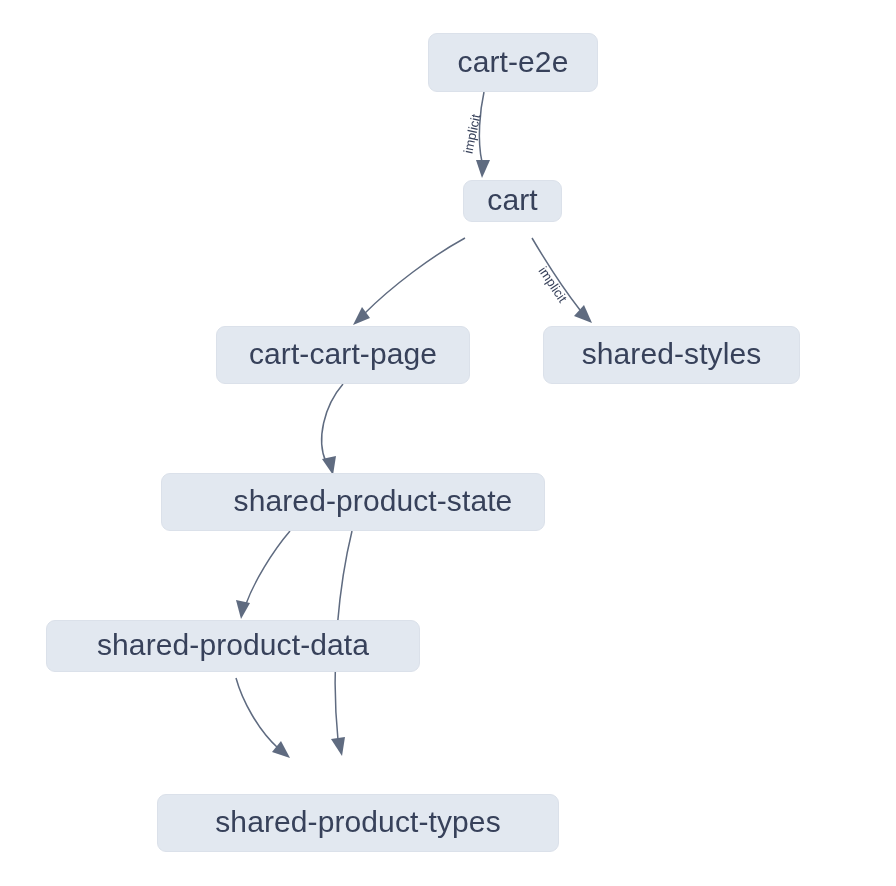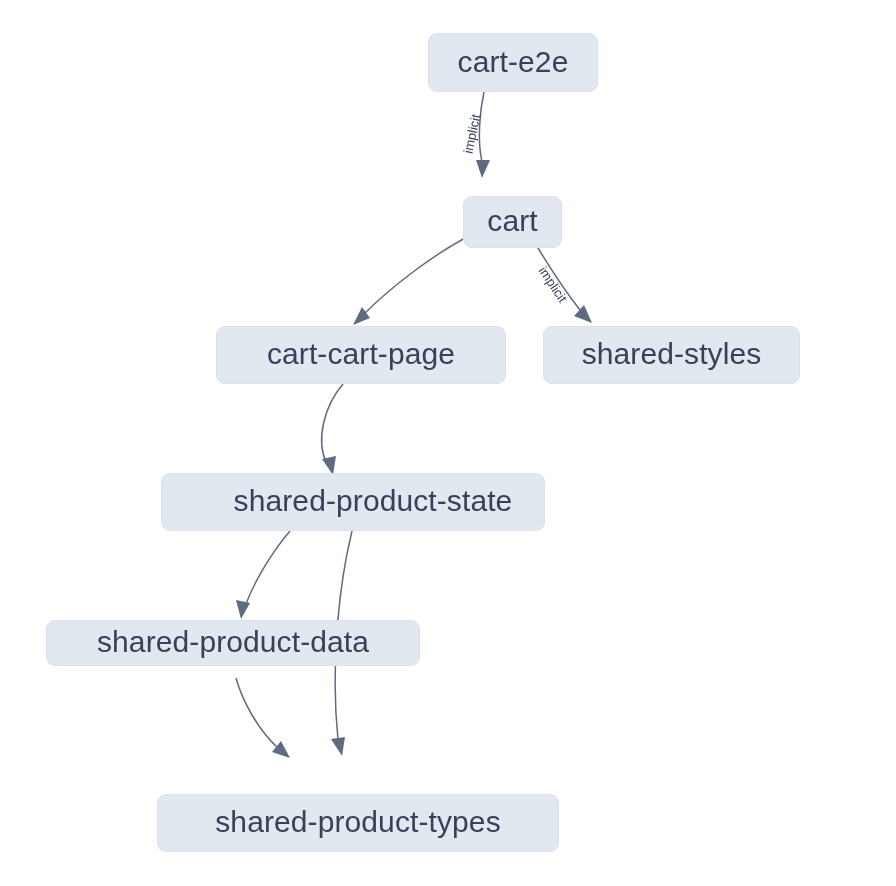--- a/index.html
+++ b/index.html
@@ -109,37 +109,37 @@
       <path class="edge-path" d="M 236 678 C 242 700, 258 730, 278 748"></path>
       <polygon class="edge-arrow" points="290,758 272,752, 281,741"></polygon>
     </g>
 
   </svg>
 
   <div class="node" style="left:428px; top:33px; width:170px; height:59px;">
     <span class="node-label">cart-e2e</span>
   </div>
 
-  <div class="node" style="left:463px; top:196px; width:99px; height:52px;text-align:right;">
+  <div class="node" style="left:463px; top:180px; width:99px; height:42px;text-align:right;">
     <span class="node-label">cart</span>
   </div>
 
-  <div class="node" style="left:216px; top:326px; width:290px; height:58px;">
+  <div class="node" style="left:216px; top:326px; width:254px; height:58px;">
     <span class="node-label">cart-cart-page</span>
   </div>
 
   <div class="node" style="left:543px; top:326px; width:257px; height:58px;">
     <span class="node-label">shared-styles</span>
   </div>
 
   <div class="node" style="left:161px; top:473px; width:384px; height:58px;padding-left:40px;">
     <span class="node-label">shared-product-state</span>
   </div>
 
-  <div class="node" style="left:46px; top:620px; width:374px; height:46px;">
+  <div class="node" style="left:46px; top:620px; width:374px; height:52px;">
     <span class="node-label">shared-product-data</span>
   </div>
 
   <div class="node" style="left:157px; top:794px; width:402px; height:58px;">
     <span class="node-label">shared-product-types</span>
   </div>
 
 </div>
 
 </body></html>

